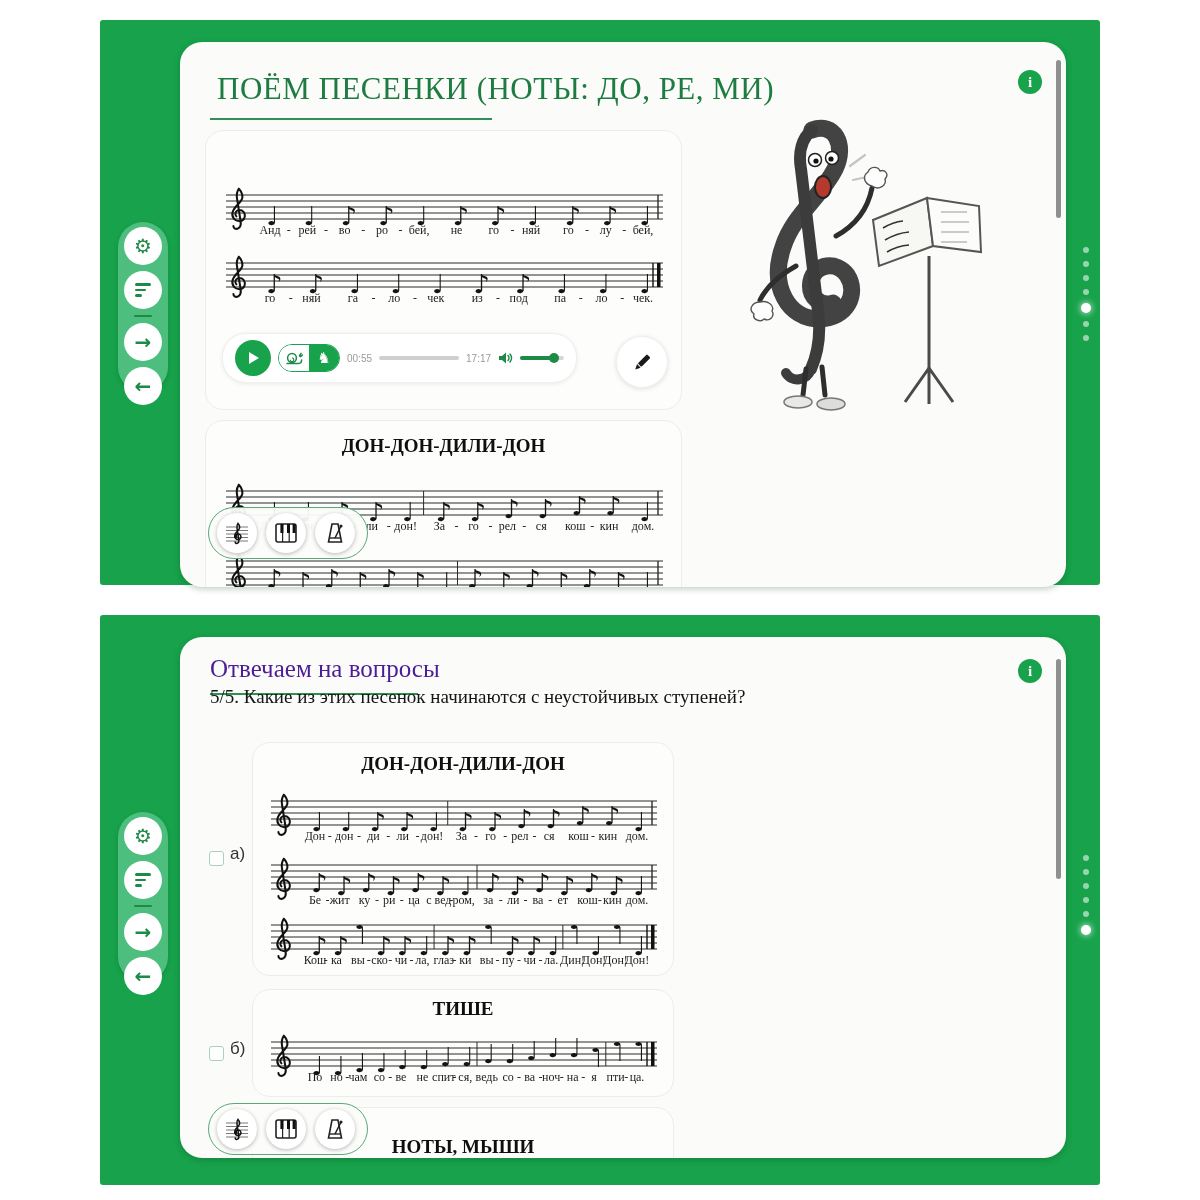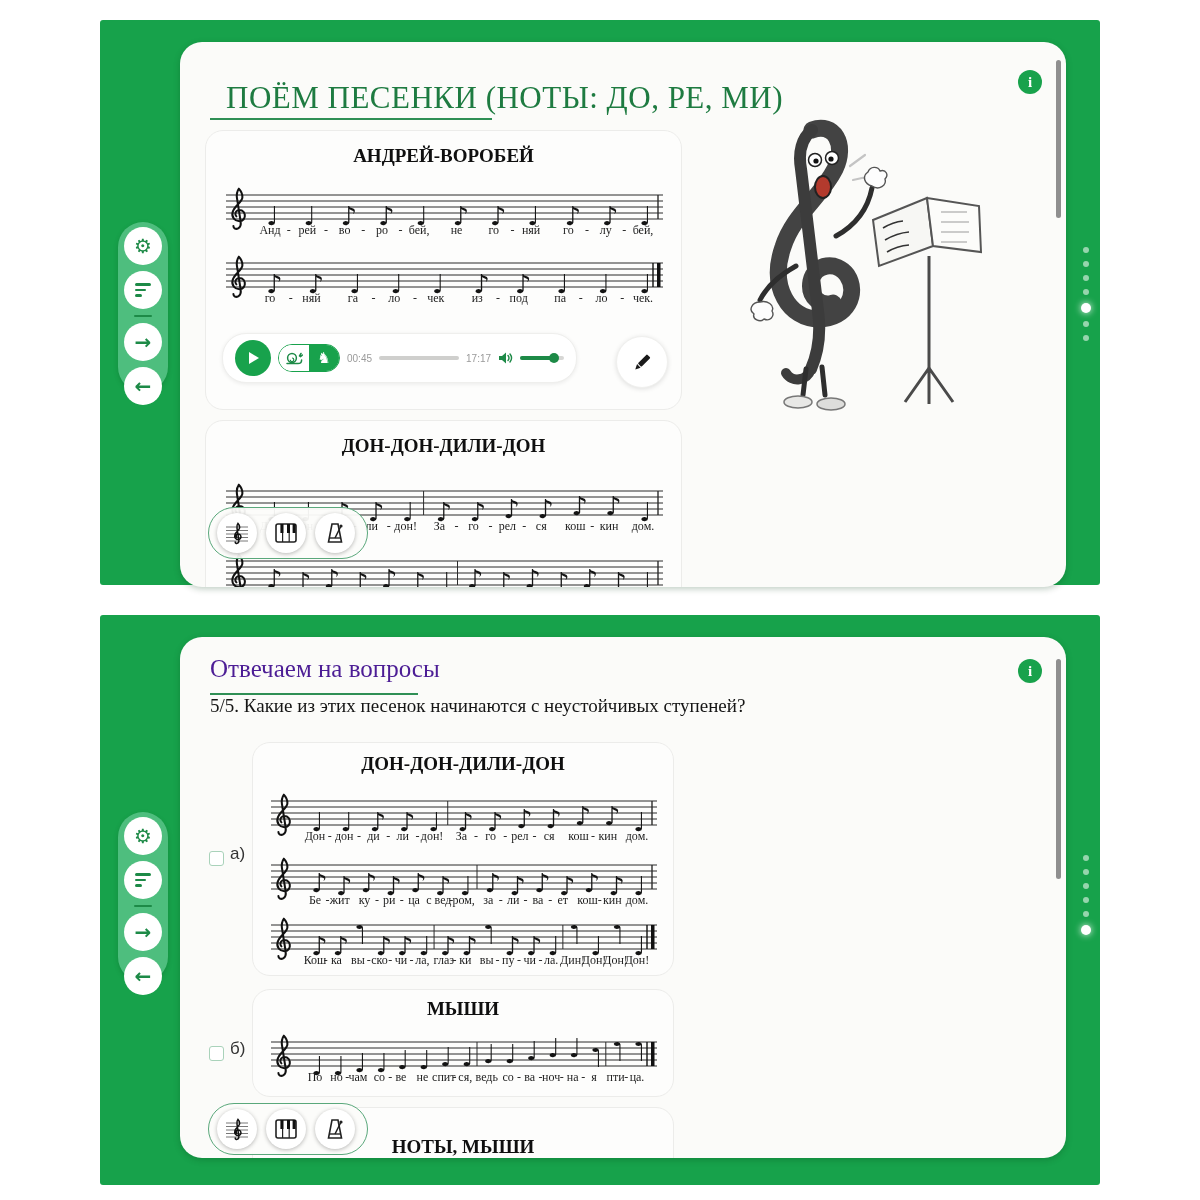--- a/index.html
+++ b/index.html
@@ -5,36 +5,36 @@
   html,body{margin:0;padding:0;background:#ffffff;}
   .page{position:relative;width:1200px;height:1200px;background:#fff;overflow:hidden;
         font-family:"Liberation Sans",sans-serif;}
   .panel{position:absolute;left:100px;width:1000px;background:#17a24b;border-radius:3px;}
   #panel-top{top:20px;height:565px;}
   #panel-bottom{top:615px;height:570px;}
   .card{position:absolute;left:80px;top:22px;width:886px;background:#fbfbf9;border-radius:22px;
         overflow:hidden;box-shadow:0 2px 6px rgba(0,60,20,.25);}
   #panel-top .card{height:545px;}
   #panel-bottom .card{height:521px;}
-  h1.page-title{margin:16px;position:absolute;left:30px;top:22px;font-family:"Liberation Serif",serif;
+  h1.page-title{margin:7px;position:absolute;left:30px;top:22px;font-family:"Liberation Serif",serif;
         font-weight:normal;font-size:31px;letter-spacing:.5px;color:#1e7b41;}
   h2.page-title2{margin:0;position:absolute;left:30px;top:18px;font-family:"Liberation Serif",serif;
         font-weight:normal;font-size:25px;color:#4c1d95;}
   .underline{position:absolute;left:30px;height:2px;background:#2f8f55;}
   #panel-top .underline{top:76px;width:282px;}
   #panel-bottom .underline{top:56px;width:208px;}
   .info-btn{position:absolute;width:24px;height:24px;border-radius:50%;background:#18a24c;border:none;
         color:#fff;font-family:"Liberation Serif",serif;font-weight:bold;font-size:15px;line-height:24px;
         text-align:center;cursor:pointer;padding:0;}
   #panel-top .info-btn{left:838px;top:28px;}
   #panel-bottom .info-btn{left:838px;top:22px;}
   .scrollbar{position:absolute;right:5px;width:5px;background:#8f8f8f;border-radius:3px;}
   #panel-top .scrollbar{top:18px;height:158px;}
   #panel-bottom .scrollbar{top:22px;height:220px;}
-  .question{position:absolute;left:30px;top:58px;font-family:"Liberation Serif",serif;font-size:19px;color:#151515;}
+  .question{position:absolute;left:30px;top:49px;font-family:"Liberation Serif",serif;font-size:19px;color:#151515;}
   
   .song-card{position:absolute;background:#fdfdfc;border:1px solid #ececea;border-radius:18px;}
   .song-title{position:absolute;left:0;right:0;text-align:center;font-family:"Liberation Serif",serif;
         font-weight:bold;font-size:19px;color:#0f0f0f;}
   .staff{position:absolute;height:62px;}
   
   .player{position:absolute;display:flex;align-items:center;gap:7px;background:#fff;border:1px solid #efefed;
         border-radius:24px;box-shadow:0 1px 4px rgba(0,0,0,.08);padding:0 12px;height:48px;}
   .play-btn{width:36px;height:36px;border-radius:50%;background:#18a24c;border:none;cursor:pointer;
         display:flex;align-items:center;justify-content:center;padding:0;flex:0 0 auto;}
@@ -86,21 +86,20 @@
 
 <div class="page">
 
   <section class="panel" id="panel-top">
     <div class="card">
       <h1 class="page-title">ПОЁМ ПЕСЕНКИ (НОТЫ: ДО, РЕ, МИ)</h1>
       <div class="underline"></div>
       <button class="info-btn">i</button>
 
       <div class="song-card" style="left:25px;top:88px;width:475px;height:278px;">
-        <div class="song-title" style="top:14px;">АНДРЕЙ-ВОРОБЕЙ</div>
         <div class="staff" style="left:16px;right:16px;top:48px;"><svg width="443" height="62" viewBox="0 0 443 62">
               <line x1="4" y1="16" x2="441" y2="16" stroke="#2b2b2b" stroke-width="1"></line>
               <line x1="4" y1="22" x2="441" y2="22" stroke="#2b2b2b" stroke-width="1"></line>
               <line x1="4" y1="28" x2="441" y2="28" stroke="#2b2b2b" stroke-width="1"></line>
               <line x1="4" y1="34" x2="441" y2="34" stroke="#2b2b2b" stroke-width="1"></line>
               <line x1="4" y1="40" x2="441" y2="40" stroke="#2b2b2b" stroke-width="1"></line>
               <g transform="translate(3,5) scale(0.60)">
                 <path d="M23 8 C27 12 29 17 29 22 C29 30 16 36 13 46 C10 56 17 62 24 62 C30 62 34 57 33 51 C32 45 26 42 21 44 C17 46 16 51 19 54 M23 8 C20 12 19 17 20 24 L26 62 C27 68 26 72 22 74 C18 76 14 74 14 70" fill="none" stroke="#111" stroke-width="3.4" stroke-linecap="round"></path>
               </g>
               <text x="44" y="46" font-size="26" font-family="'DejaVu Sans',sans-serif" fill="#141414">♩</text>
@@ -184,21 +183,21 @@
               <svg width="18" height="13" viewBox="0 0 18 13">
                   <circle cx="7" cy="6" r="4.4" fill="none" stroke="#1d8a47" stroke-width="1.5"></circle>
                   <path d="M7 6 a1.8 1.8 0 1 1 -1.8 1.8" fill="none" stroke="#1d8a47" stroke-width="1.2"></path>
                   <path d="M2 11.5 h11 c2.5 0 3.6-1.6 3.6-3.6 M14.5 4 l1.5-2.5 M15.5 4.6 l2-1.6" fill="none" stroke="#1d8a47" stroke-width="1.5" stroke-linecap="round"></path>
                 </svg>
             </span>
             <span class="speed-half active">
               <span class="uni" style="font-family:'DejaVu Sans',sans-serif;font-size:15px;color:#fff;line-height:1;">♞</span>
             </span>
           </div>
-          <span class="time">00:45</span>
+          <span class="time">00:55</span>
           <div class="progress"></div>
           <span class="time">17:17</span>
           <svg width="15" height="14" viewBox="0 0 15 14">
               <polygon points="1,5 4,5 8,1.5 8,12.5 4,9 1,9" fill="#1d8a47"></polygon>
               <path d="M10 4.5 a4 4 0 0 1 0 5 M12 3 a6.5 6.5 0 0 1 0 8" fill="none" stroke="#1d8a47" stroke-width="1.4" stroke-linecap="round"></path>
             </svg>
           <div class="vol-wrap">
             <div class="vol-track"></div>
             <div class="vol-fill"></div>
             <div class="vol-thumb"></div>
@@ -569,21 +568,21 @@
               <text x="305.6" y="55" text-anchor="middle" font-size="12" font-family="'Liberation Serif',serif" fill="#1c1c1c">Дин!</text>
               <text x="327.06666666666666" y="55" text-anchor="middle" font-size="12" font-family="'Liberation Serif',serif" fill="#1c1c1c">Дон!</text>
               <text x="348.53333333333336" y="55" text-anchor="middle" font-size="12" font-family="'Liberation Serif',serif" fill="#1c1c1c">Дон!</text>
               <text x="370" y="55" text-anchor="middle" font-size="12" font-family="'Liberation Serif',serif" fill="#1c1c1c">Дон!</text>
             </svg></div>
       </div>
 
       <div class="checkbox" style="left:29px;top:409px;"></div>
       <span class="opt-label" style="left:50px;top:402px;">б)</span>
       <div class="song-card" style="left:72px;top:352px;width:420px;height:106px;">
-        <div class="song-title" style="top:8px;">МЫШИ</div>
+        <div class="song-title" style="top:8px;">ТИШЕ</div>
         <div class="staff" style="left:14px;right:14px;top:36px;"><svg width="392" height="62" viewBox="0 0 392 62">
               <line x1="4" y1="16" x2="390" y2="16" stroke="#2b2b2b" stroke-width="1"></line>
               <line x1="4" y1="22" x2="390" y2="22" stroke="#2b2b2b" stroke-width="1"></line>
               <line x1="4" y1="28" x2="390" y2="28" stroke="#2b2b2b" stroke-width="1"></line>
               <line x1="4" y1="34" x2="390" y2="34" stroke="#2b2b2b" stroke-width="1"></line>
               <line x1="4" y1="40" x2="390" y2="40" stroke="#2b2b2b" stroke-width="1"></line>
               <g transform="translate(3,5) scale(0.60)">
                 <path d="M23 8 C27 12 29 17 29 22 C29 30 16 36 13 46 C10 56 17 62 24 62 C30 62 34 57 33 51 C32 45 26 42 21 44 C17 46 16 51 19 54 M23 8 C20 12 19 17 20 24 L26 62 C27 68 26 72 22 74 C18 76 14 74 14 70" fill="none" stroke="#111" stroke-width="3.4" stroke-linecap="round"></path>
               </g>
               <line x1="210" y1="16" x2="210" y2="40" stroke="#2b2b2b" stroke-width="1"></line>

